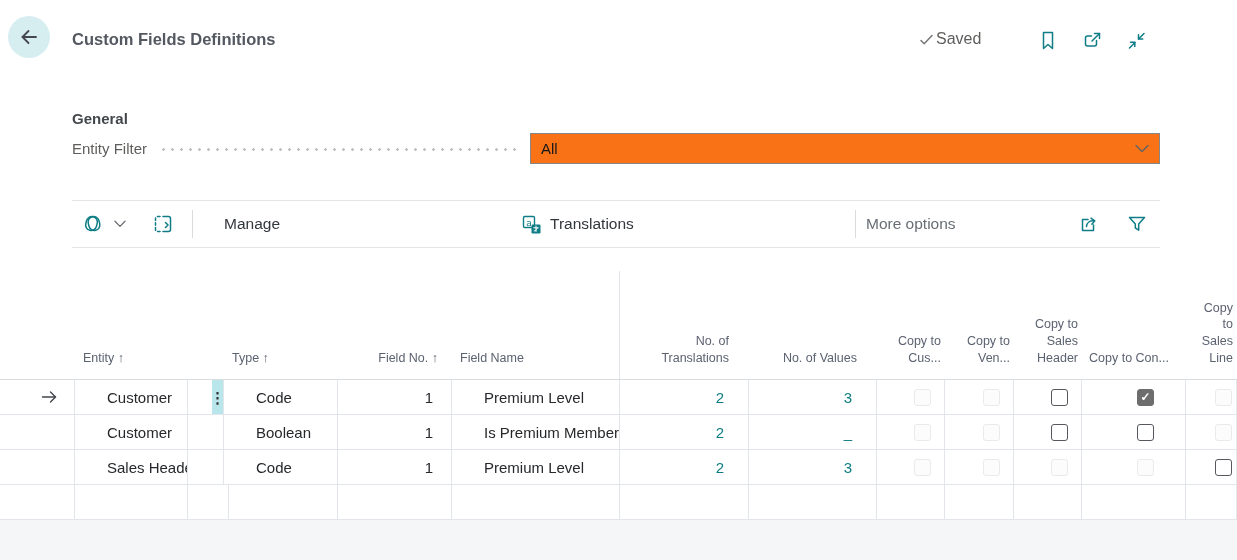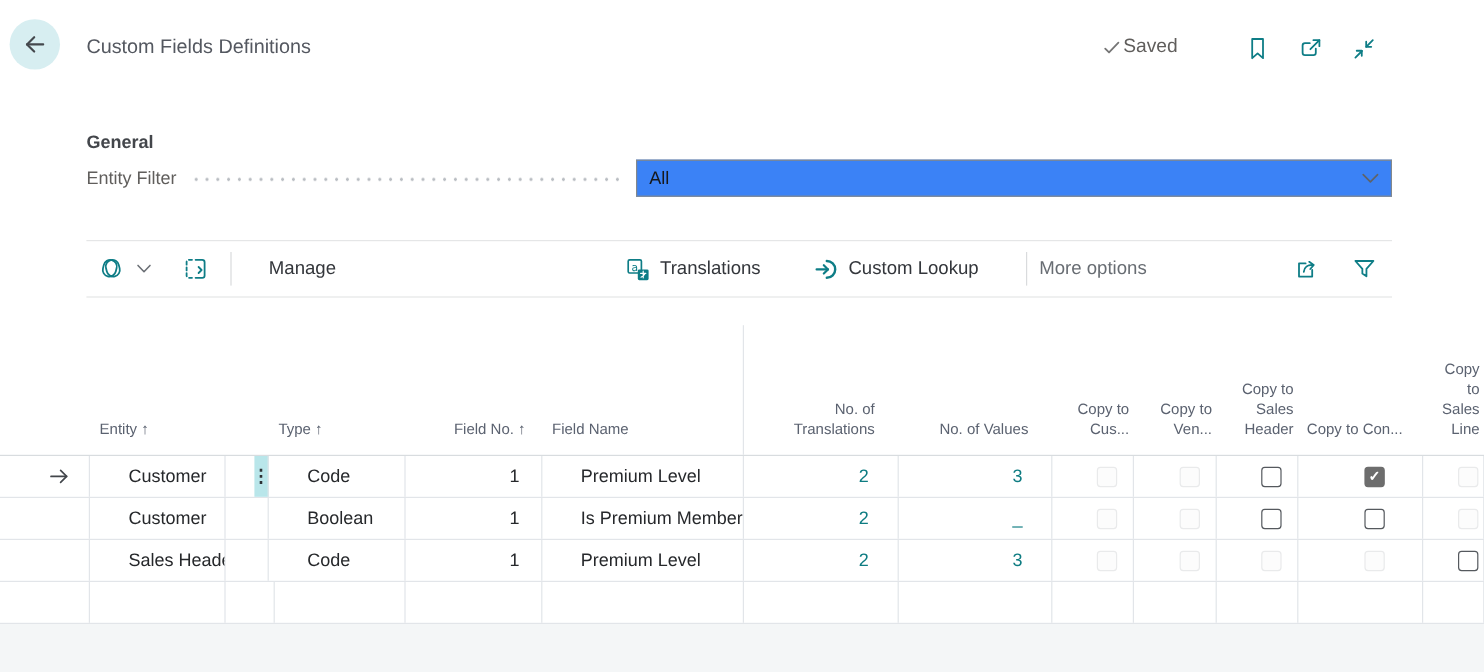--- a/index.html
+++ b/index.html
@@ -3,35 +3,35 @@
 <meta charset="utf-8">
 <style>
   * { margin:0; padding:0; box-sizing:border-box; }
   html,body { width:1237px; height:560px; }
   body { font-family:"Liberation Sans", sans-serif; background:#fff; }
   #page { position:relative; width:1237px; height:560px; background:#fff; overflow:hidden; }
 
   
   .back-btn { position:absolute; left:8px; top:16px; width:42px; height:42px; border-radius:50%;
               background:#d7eef1; display:flex; align-items:center; justify-content:center; cursor:pointer; }
-  .page-title { position:absolute; left:72px; top:30px; font-size:16.5px; color:#545860; }
+  .page-title { position:absolute; left:72px; top:30px; font-size:16.5px; color:#545860;font-weight:bold; }
   .saved { position:absolute; left:918px; top:30px; display:flex; align-items:center; gap:1px;
            color:#605e5c; font-size:16px; }
   .hdr-icon { position:absolute; top:28px; width:24px; height:24px; display:flex; align-items:center;
               justify-content:center; cursor:pointer; }
   #bookmark-btn { left:1036px; } #popup-btn { left:1080px; } #collapse-btn { left:1124px; }
 
   
   .section-title { position:absolute; left:72px; top:110px; font-size:15px; font-weight:bold; color:#43464b; }
   .filter-row { position:absolute; left:72px; top:133px; width:1088px; height:31px; display:flex; align-items:center; }
   .filter-label { font-size:15px; color:#605e5c; white-space:nowrap; }
   .leader { flex:1; height:3px; margin:2px 10px 0 12px;
             background-image:radial-gradient(circle, #b9bdc2 1.1px, transparent 1.5px);
             background-size:9px 3px; background-repeat:repeat-x; background-position:left center; }
-  .select { width:630px; height:31px; border:1px solid #84888b; background:#3b82f6; display:flex;
+  .select { width:630px; height:31px; border:1px solid #84888b; background:#f97316; display:flex;
             align-items:center; padding:0 10px; font-size:15px; color:#16181a; cursor:pointer; }
   .select .val { flex:1; }
 
   
   .toolbar { position:absolute; left:72px; top:200px; width:1088px; height:48px;
              border-top:1px solid #e5e6e7; border-bottom:1px solid #e5e6e7; }
   .tb { position:absolute; top:0; height:46px; display:flex; align-items:center; gap:8px;
         font-size:15.5px; color:#33363b; cursor:pointer; white-space:nowrap; }
   .tb.muted { color:#686d73; }
   .tb-divider { position:absolute; top:9px; width:1px; height:28px; background:#d9dbdd; }
@@ -165,30 +165,20 @@
     <div class="tb" style="left:449px">
       <span>
         <svg width="21" height="21" viewBox="0 0 21 21" fill="none">
           <rect x="2.5" y="2.5" width="11" height="11" rx="1.2" stroke="#0e7d86" stroke-width="1.4"></rect>
           <text x="8" y="11.5" font-size="9" fill="#0e7d86" text-anchor="middle" font-family="DejaVu Sans, sans-serif">a</text>
           <rect x="10.5" y="10.5" width="9" height="9" rx="1.2" fill="#0e7d86"></rect>
           <path d="M15 12v5.5M12.8 13.8h4.4M13.2 17c1.6-.7 2.8-1.8 3.4-3" stroke="#fff" stroke-width="1" stroke-linecap="round"></path>
         </svg>
       </span>
       <span>Translations</span>
-    </div>
-    <div class="tb" style="left:606px">
-      <span>
-        <svg width="21" height="21" viewBox="0 0 21 21" fill="none" stroke="#0e7d86" stroke-linecap="round" stroke-linejoin="round">
-          <path d="M11 3.5a7 7 0 1 1 0 14" stroke-width="2"></path>
-          <path d="M2.5 10.5h9.5" stroke-width="1.8"></path>
-          <path d="M8.5 7 12 10.5 8.5 14" stroke-width="1.8"></path>
-        </svg>
-      </span>
-      <span>Custom Lookup</span>
     </div>
     <div class="tb-divider" style="left:783px"></div>
     <div class="tb muted" style="left:794px">
       <span>More options</span>
     </div>
     <div class="tb" style="left:1006px">
       <span>
         <svg width="22" height="22" viewBox="0 0 22 22" fill="none" stroke="#0e7d86" stroke-width="1.5" stroke-linecap="round" stroke-linejoin="round">
           <path d="M10 6.5H4.5v11h11V12"></path>
           <path d="M8.5 13.5c.4-3.8 3.4-6 7.5-5.6"></path>

